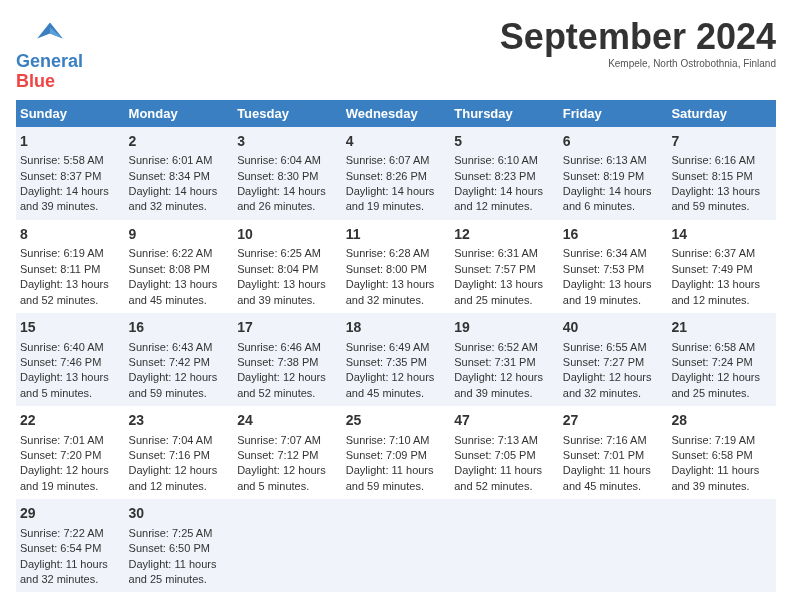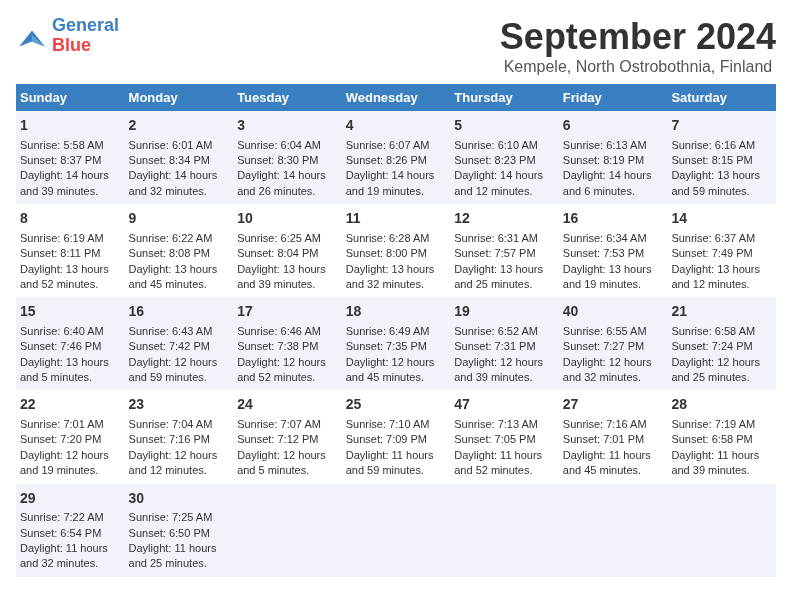--- a/index.html
+++ b/index.html
@@ -11,22 +11,23 @@
       padding: 16px;
     }
     .header-row {
       display: flex;
       justify-content: space-between;
       align-items: flex-start;
       margin-bottom: 8px;
     }
     .logo {
       display: flex;
-      align-items: flex-end;
+      align-items: center;
       gap: 4px;
+      flex-direction: column;
     }
     .logo-text {
       font-size: 18px;
       font-weight: bold;
       color: #333;
       line-height: 1.1;
     }
     .logo-text span {
       color: #3a7fc1;
     }
@@ -36,23 +37,22 @@
     }
     .title-block {
       text-align: right;
     }
     .month-title {
       font-size: 36px;
       font-weight: bold;
       color: #333;
     }
     .subtitle {
-      font-size: 16px;
+      font-size: 10px;
       color: #555;
-      text-align: center;
     }
     table {
       width: 100%;
       border-collapse: collapse;
       font-size: 11px;
     }
     thead tr {
       background-color: #3a7fc1;
       color: #fff;
       margin-left: 10px;

